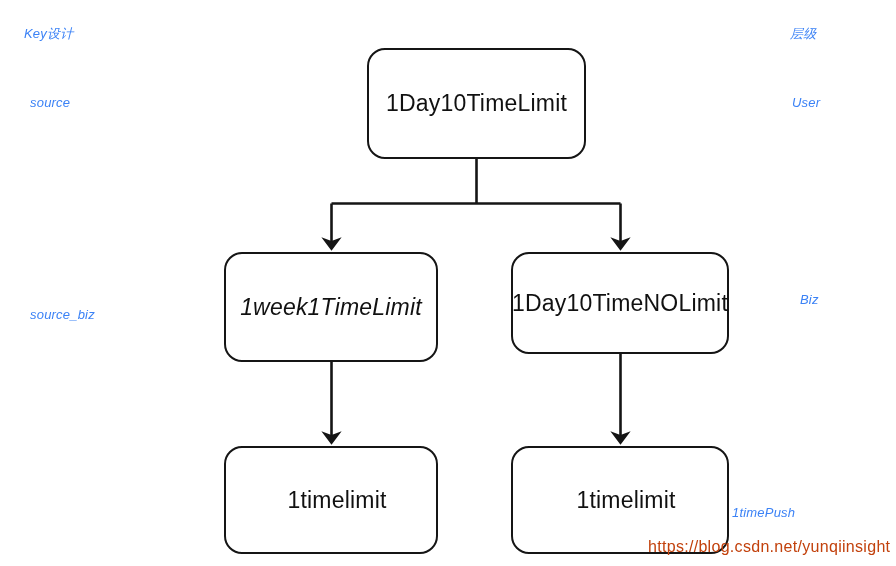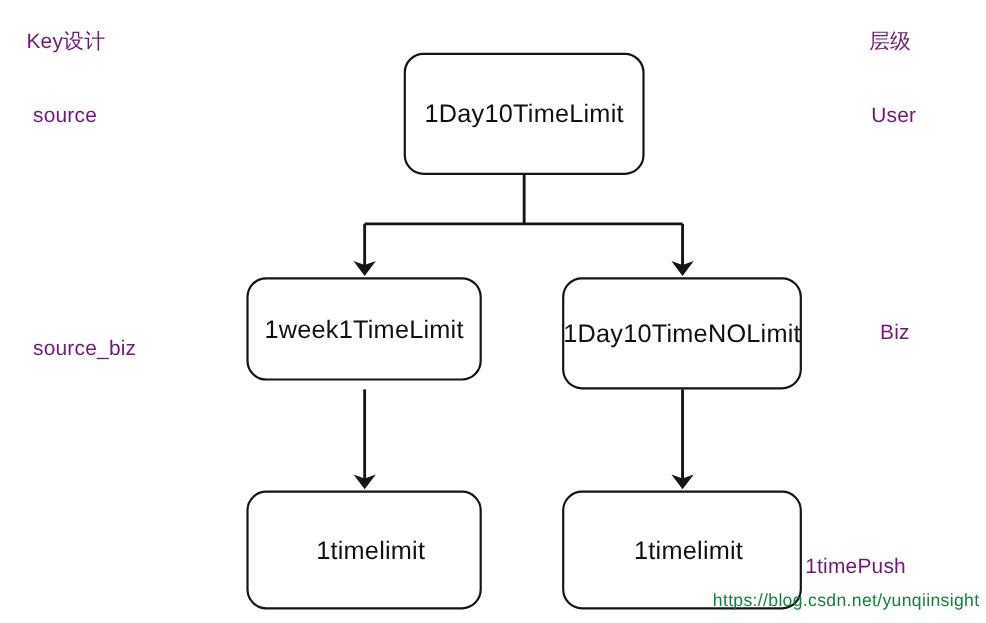--- a/index.html
+++ b/index.html
@@ -15,24 +15,25 @@
     position: relative;
     width: 896px;
     height: 566px;
     background: #ffffff;
     overflow: hidden;
   }
 
   
   .side-label {
     position: absolute;
-    font-size: 19px;
-    color: #701a75;
+    font-size: 13px;
+    color: #3b82f6;
     white-space: nowrap;
     letter-spacing: 0.2px;
+    font-style: italic;
   }
   .side-label.left  { text-align: left; }
   .side-label.right { text-align: left; }
 
   
   .node {
     position: absolute;
     box-sizing: border-box;
     background: #ffffff;
     border: 2px solid #151515;
@@ -41,21 +42,21 @@
     align-items: center;
     justify-content: center;
   }
   .node-label {
     font-size: 23px;
     color: #111111;
     white-space: nowrap;
     letter-spacing: 0.2px;
   }
   .node.n-top   { left: 367px; top: 48px;  width: 219px; height: 111px; }
-  .node.n-mid-l { left: 224px; top: 252px; width: 214px; height: 94px; }
+  .node.n-mid-l { left: 224px; top: 252px; width: 214px; height: 110px; font-style: italic; }
   .node.n-mid-r { left: 511px; top: 252px; width: 218px; height: 102px; }
   .node.n-bot-l { left: 224px; top: 446px; width: 214px; height: 108px; }
   .node.n-bot-r { left: 511px; top: 446px; width: 218px; height: 108px; }
 
   
   .node.n-bot-l .node-label,
   .node.n-bot-r .node-label { transform: translateX(6px); }
 
   
   .edges {
@@ -66,21 +67,21 @@
     height: 566px;
     pointer-events: none;
   }
 
   
   .watermark {
     position: absolute;
     left: 648px;
     top: 538px;
     font-size: 16px;
-    color: #15803d;
+    color: #c2410c;
     white-space: nowrap;
     letter-spacing: 0.3px;
   }
 </style>
 </head>
 <body>
 
 <div id="canvas">
 
   <div class="side-label left" style="left:24px; top:25px;">Key设计</div>

